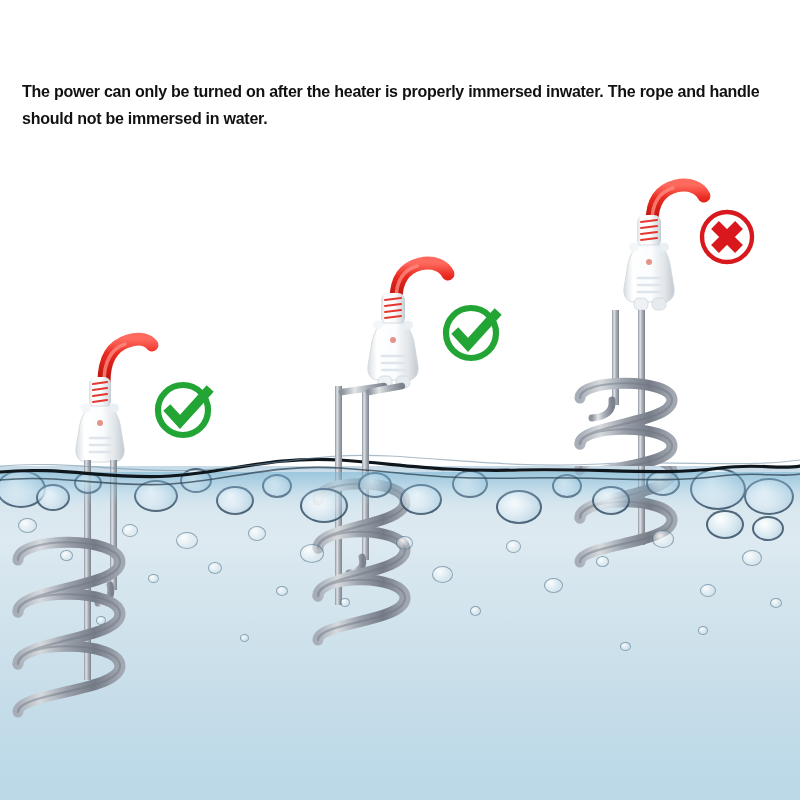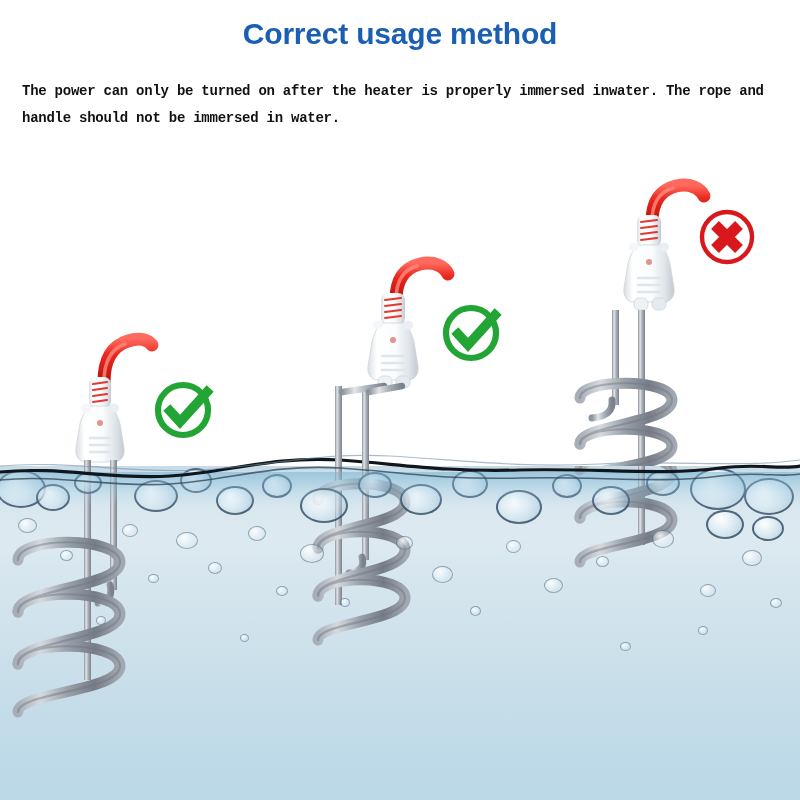--- a/index.html
+++ b/index.html
@@ -31,26 +31,25 @@
     font-weight: 700;
     letter-spacing: -0.2px;
     color: #1a5fb4;
   }
 
   #subtitle {
     position: absolute;
     top: 78px;
     left: 22px;
     width: 760px;
-    font-size: 14px;
+    font-size: 16px;
     font-weight: 700;
     line-height: 27px;
     color: #111111;
     letter-spacing: -0.25px;
-    font-family: Liberation Mono, monospace;
   }
 
   
   #water-body {
     position: absolute;
     left: 0;
     top: 466px;
     width: 800px;
     height: 334px;
     background: linear-gradient(to bottom,
@@ -104,21 +103,20 @@
     border-radius: 50%;
     border: 2px solid rgba(35,60,85,0.75);
     background: radial-gradient(circle at 38% 28%, rgba(255,255,255,0.95) 0%, rgba(225,238,246,0.55) 45%, rgba(150,190,215,0.35) 80%, rgba(120,165,195,0.25) 100%);
   }
 </style>
 </head>
 <body>
 
 <div id="page">
 
-  <div id="title">Correct usage method</div>
 
   <div id="subtitle">The power can only be turned on after the heater is properly immersed inwater. The rope and handle should not be immersed in water.</div>
 
   <div id="water-body"></div>
   <div id="water-sheen"></div>
 
   <div class="clip-below">
 
     <svg style="position:absolute; left:0px; top:-466px;" width="800" height="800">
       <defs>

